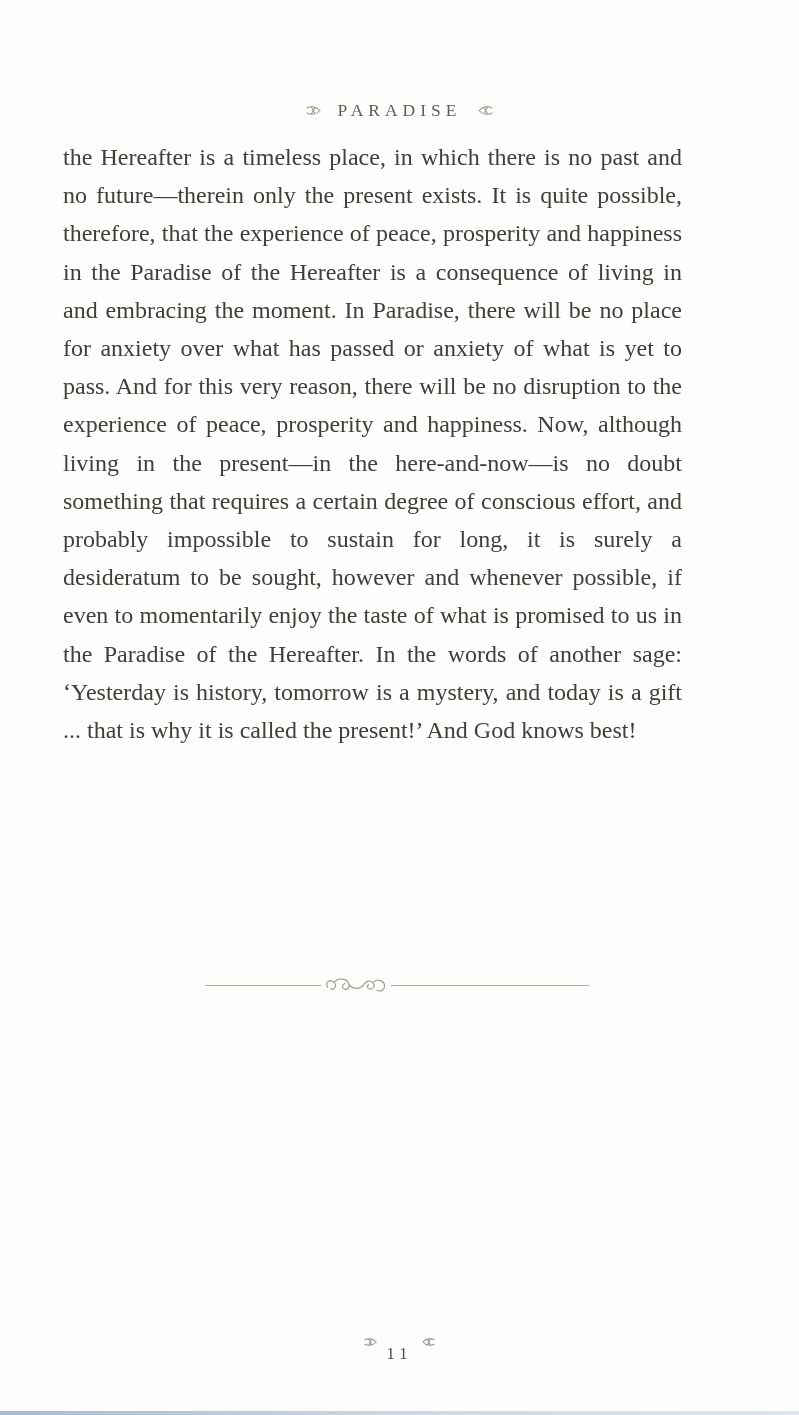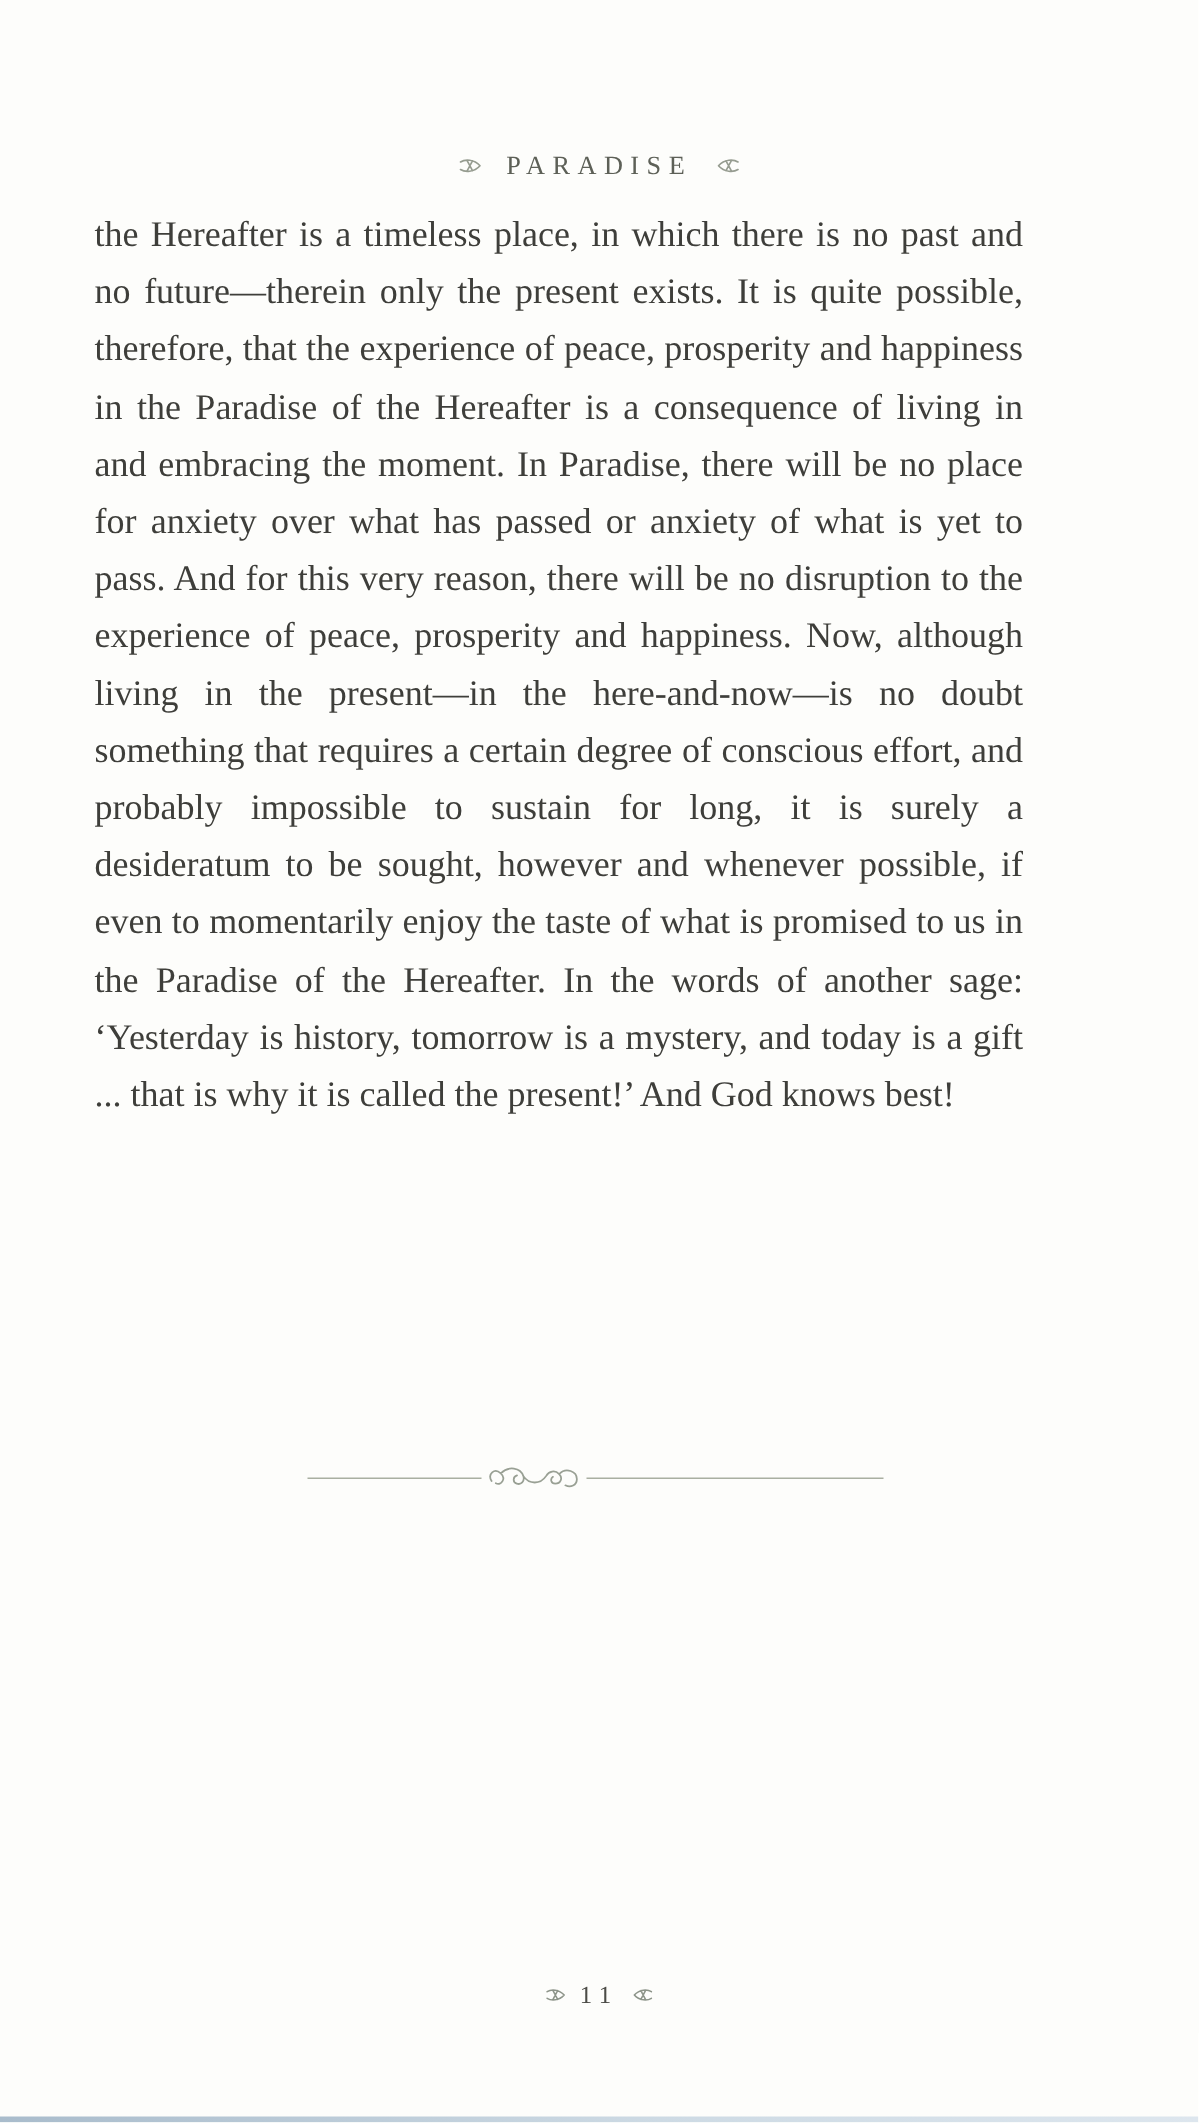--- a/index.html
+++ b/index.html
@@ -85,20 +85,21 @@
     width: 100%;
     display: flex;
     justify-content: center;
     align-items: center;
     gap: 10px;
   }
   .page-number {
     font-size: 16.5px;
     letter-spacing: 5px;
     color: #4c4c47;
+    margin-top: 24px;
   }
   .folio .fleuron { color: #8d9489; }
 
   
   .scan-edge {
     position: absolute;
     bottom: 0;
     left: 0;
     width: 100%;
     height: 4px;

